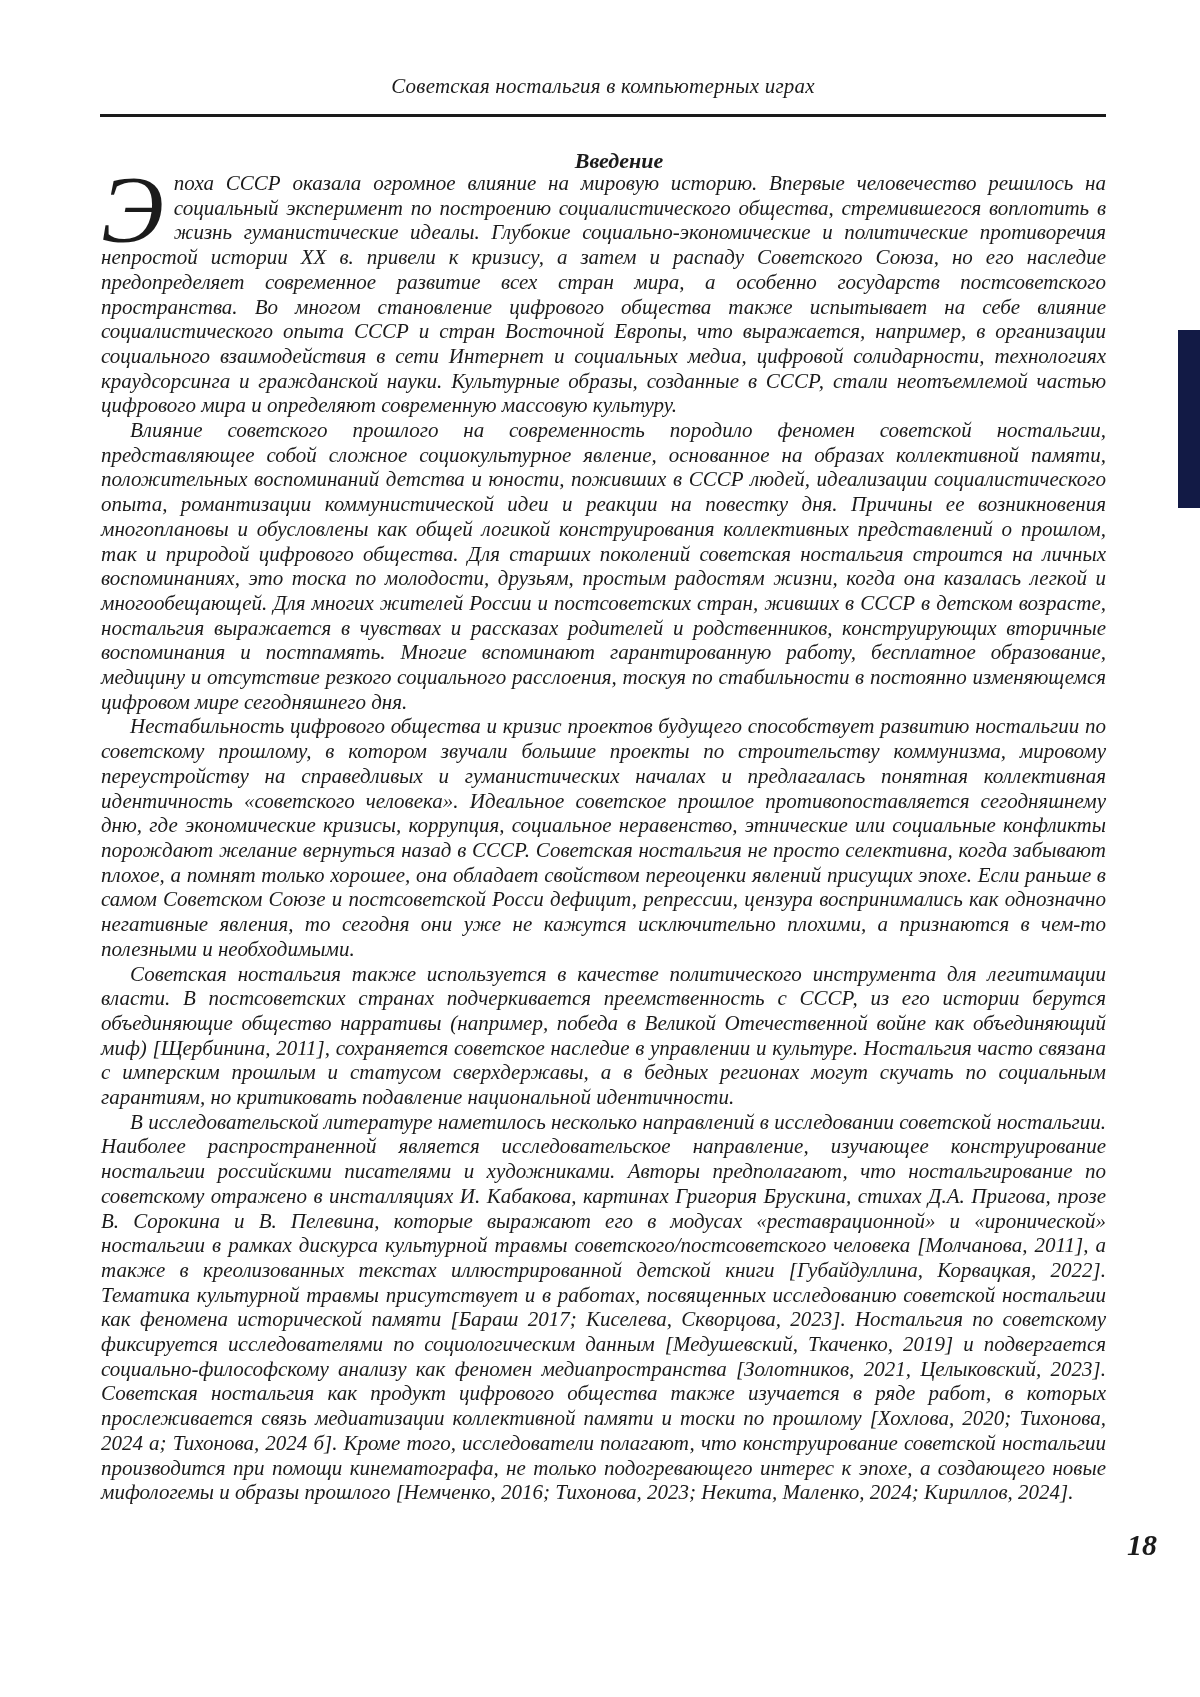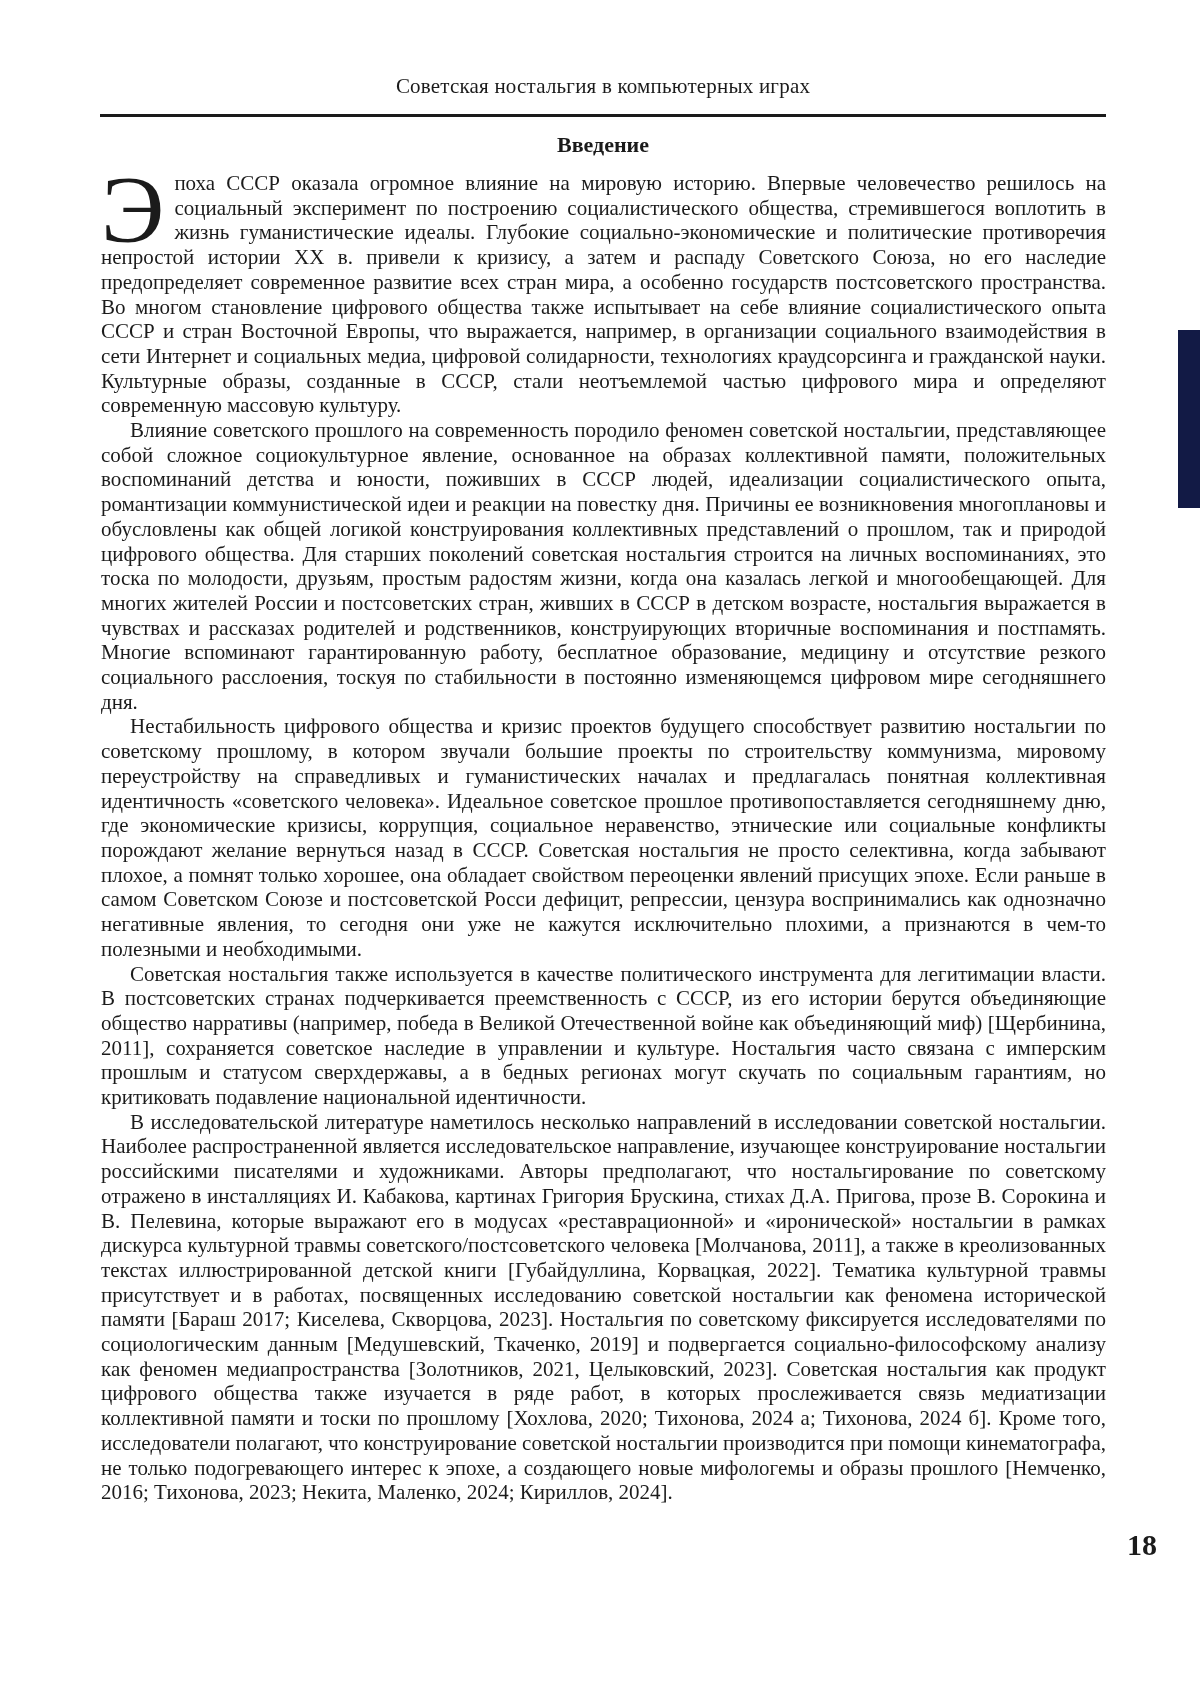--- a/index.html
+++ b/index.html
@@ -8,20 +8,21 @@
     background: #ffffff;
   }
   .page {
     position: relative;
     width: 1200px;
     height: 1697px;
     background: #ffffff;
     overflow: hidden;
     font-family: "Liberation Serif", "DejaVu Serif", serif;
     color: #1b1b1b;
+    font-style: italic;
   }
   .running-header {
     position: absolute;
     top: 74px;
     left: 100px;
     width: 1006px;
     text-align: center;
     font-size: 21px;
     letter-spacing: 0.2px;
     white-space: nowrap;
@@ -32,21 +33,21 @@
     left: 100px;
     width: 1006px;
     height: 0;
     border-top: 3px solid #1a1a1a;
   }
   .section-title {
     position: absolute;
     top: 132px;
     left: 100px;
     width: 1006px;
-    margin: 0;
+    margin: 16px;
     text-align: center;
     font-size: 22px;
     font-weight: bold;
   }
   .article {
     position: absolute;
     top: 171px;
     left: 101px;
     width: 1005px;
     font-size: 21px;

